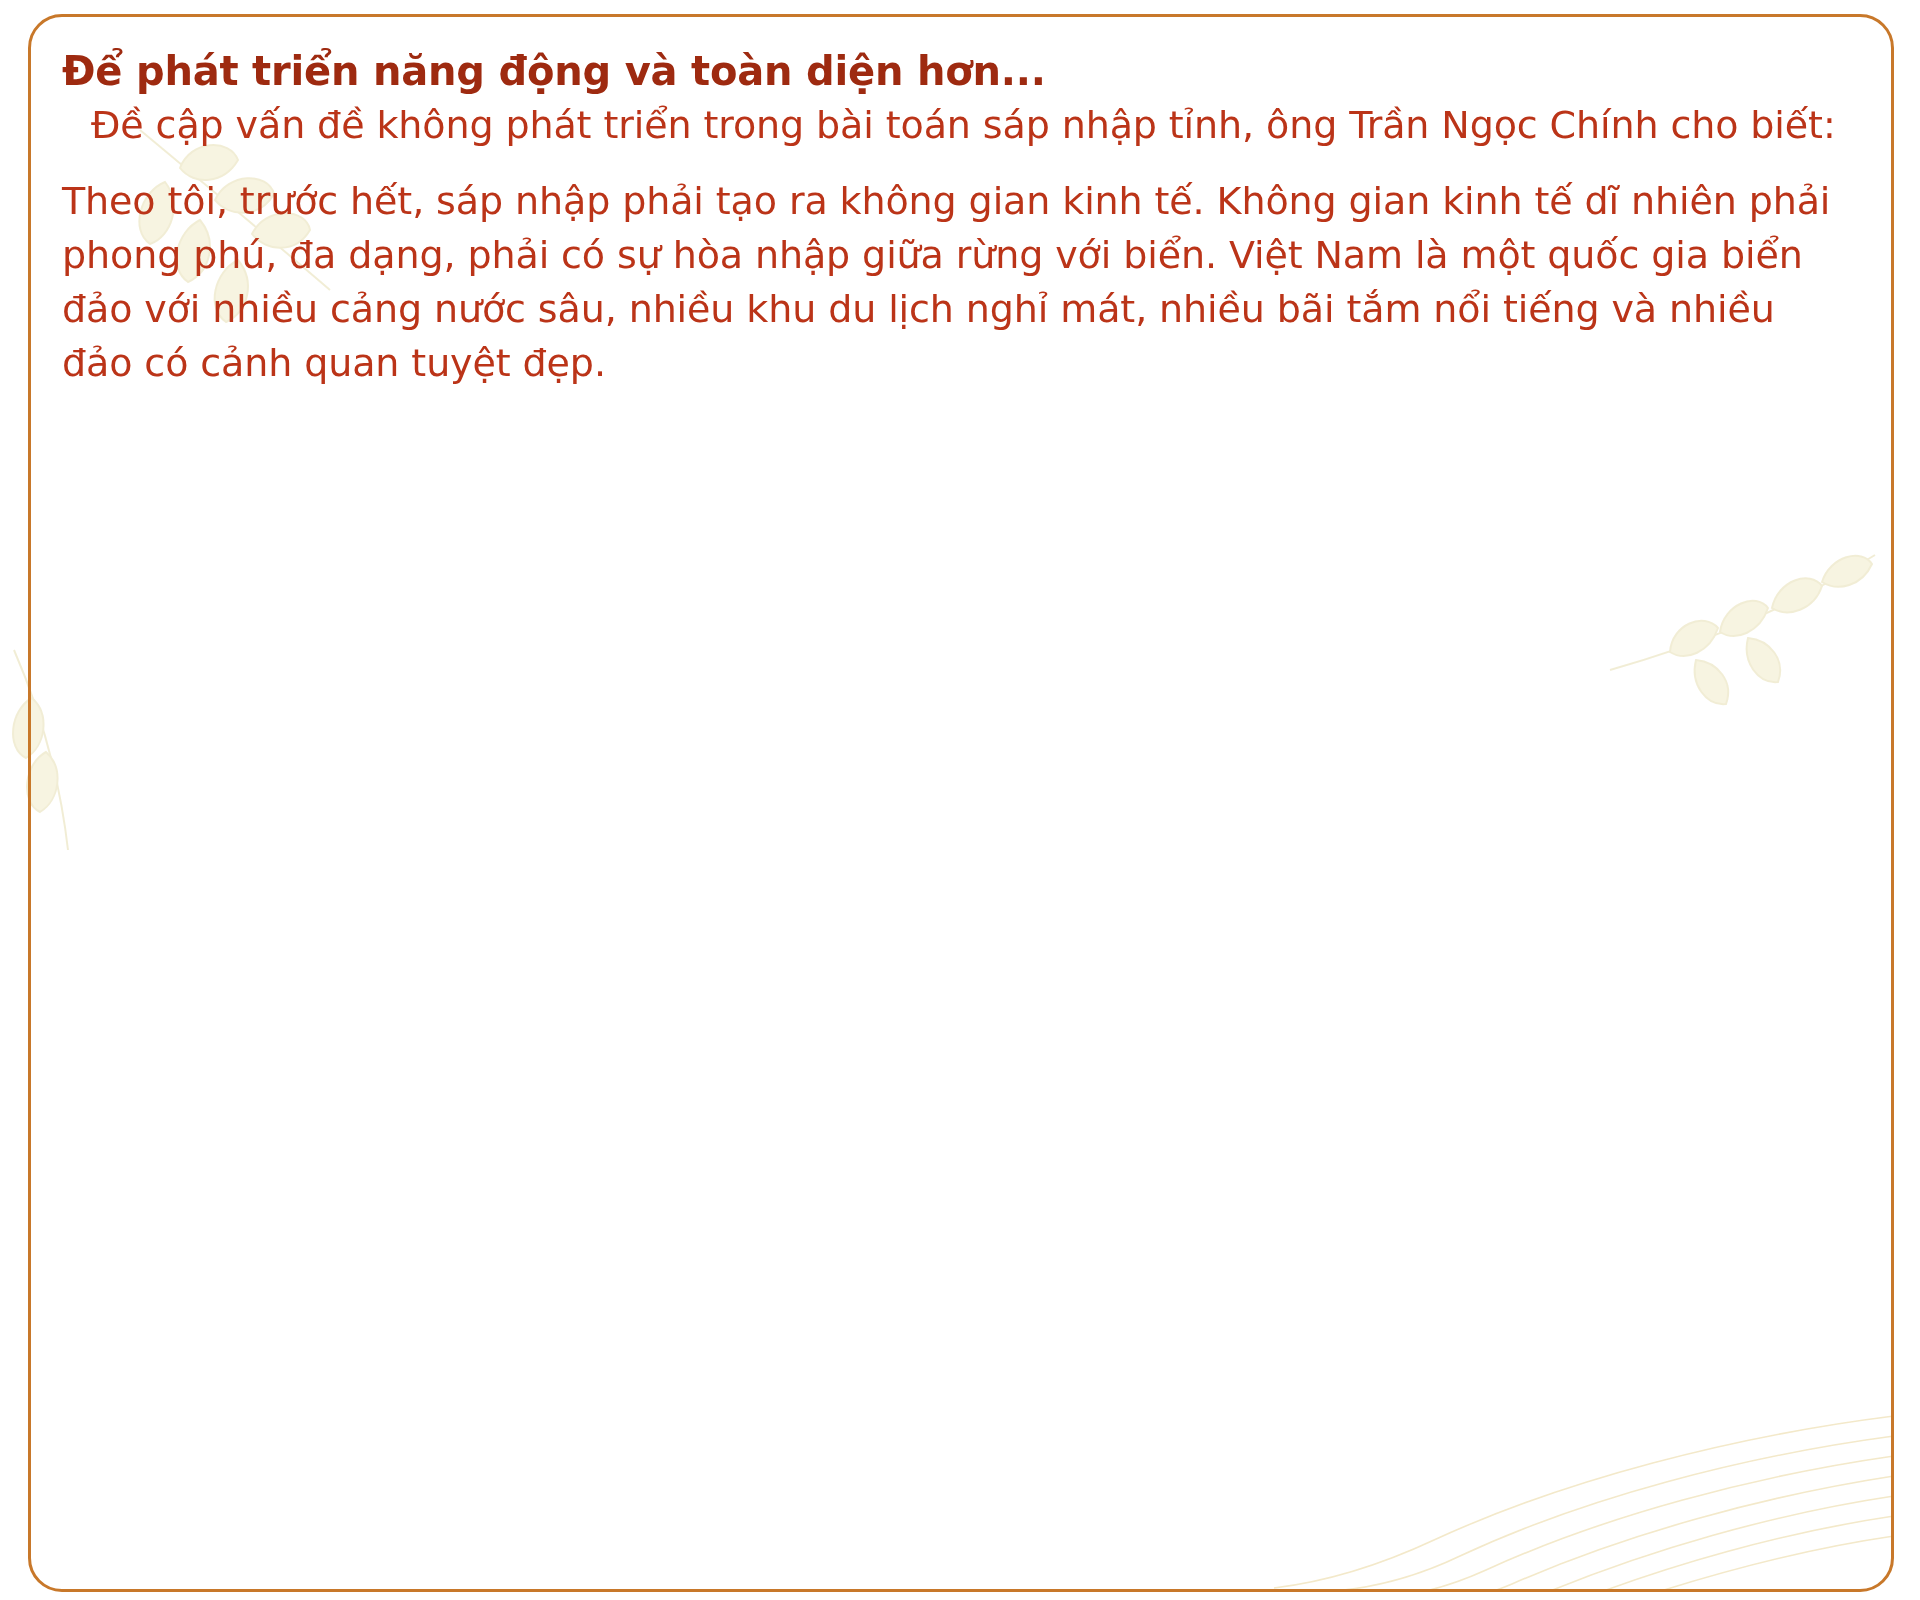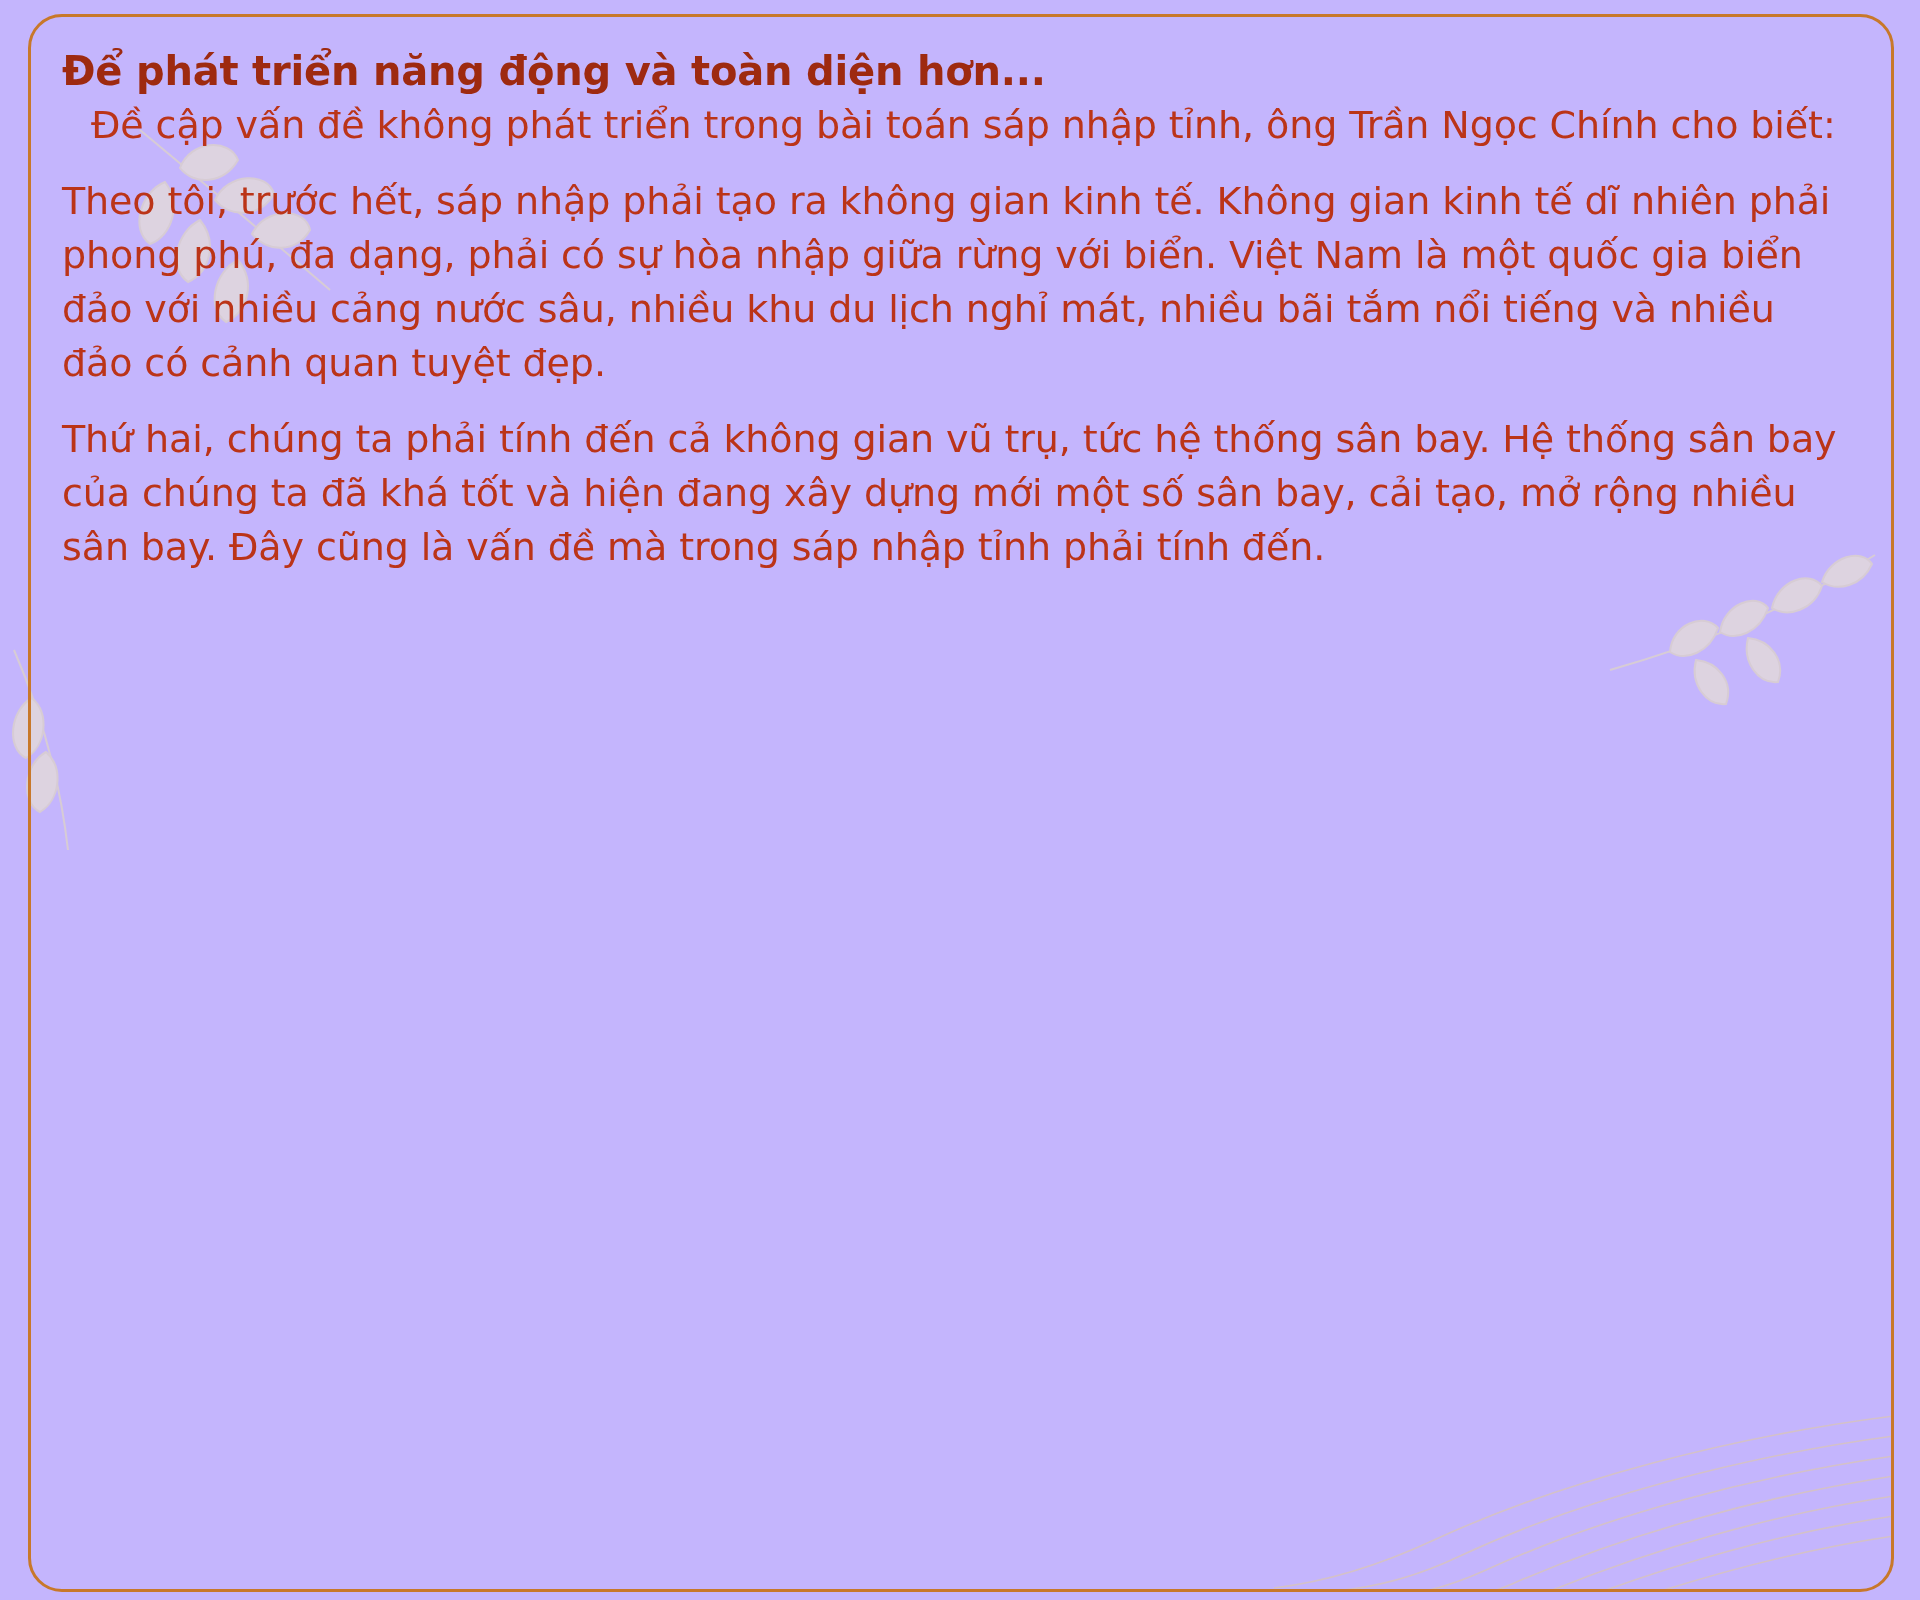--- a/index.html
+++ b/index.html
@@ -11,21 +11,21 @@
     width: 1920px;
     height: 1600px;
     font-family: "DejaVu Sans", "Liberation Sans", sans-serif;
     overflow: hidden;
   }
 
   .page {
     position: relative;
     width: 1920px;
     height: 1600px;
-    background: #c4b5fd;
+    background: #ffffff;
     box-sizing: border-box;
   }
 
   
   .frame {
     position: absolute;
     left: 28px;
     top: 14px;
     right: 26px;
     bottom: 8px;
@@ -130,16 +130,15 @@
       <path d="M760 126 C664 140, 560 168, 458 204"></path>
     </g>
   </svg>
 
   <div class="frame"></div>
 
   <div class="content">
     <h1 class="headline">Để phát triển năng động và toàn diện hơn...</h1>
     <p class="para tight">Đề cập vấn đề không phát triển trong bài toán sáp nhập tỉnh, ông Trần Ngọc Chính cho biết:</p>
     <p class="para">Theo tôi, trước hết, sáp nhập phải tạo ra không gian kinh tế. Không gian kinh tế dĩ nhiên phải phong phú, đa dạng, phải có sự hòa nhập giữa rừng với biển. Việt Nam là một quốc gia biển đảo với nhiều cảng nước sâu, nhiều khu du lịch nghỉ mát, nhiều bãi tắm nổi tiếng và nhiều đảo có cảnh quan tuyệt đẹp.</p>
-    <p class="para">Thứ hai, chúng ta phải tính đến cả không gian vũ trụ, tức hệ thống sân bay. Hệ thống sân bay của chúng ta đã khá tốt và hiện đang xây dựng mới một số sân bay, cải tạo, mở rộng nhiều sân bay. Đây cũng là vấn đề mà trong sáp nhập tỉnh phải tính đến.</p>
   </div>
 
 </div>
 
 </body></html>

